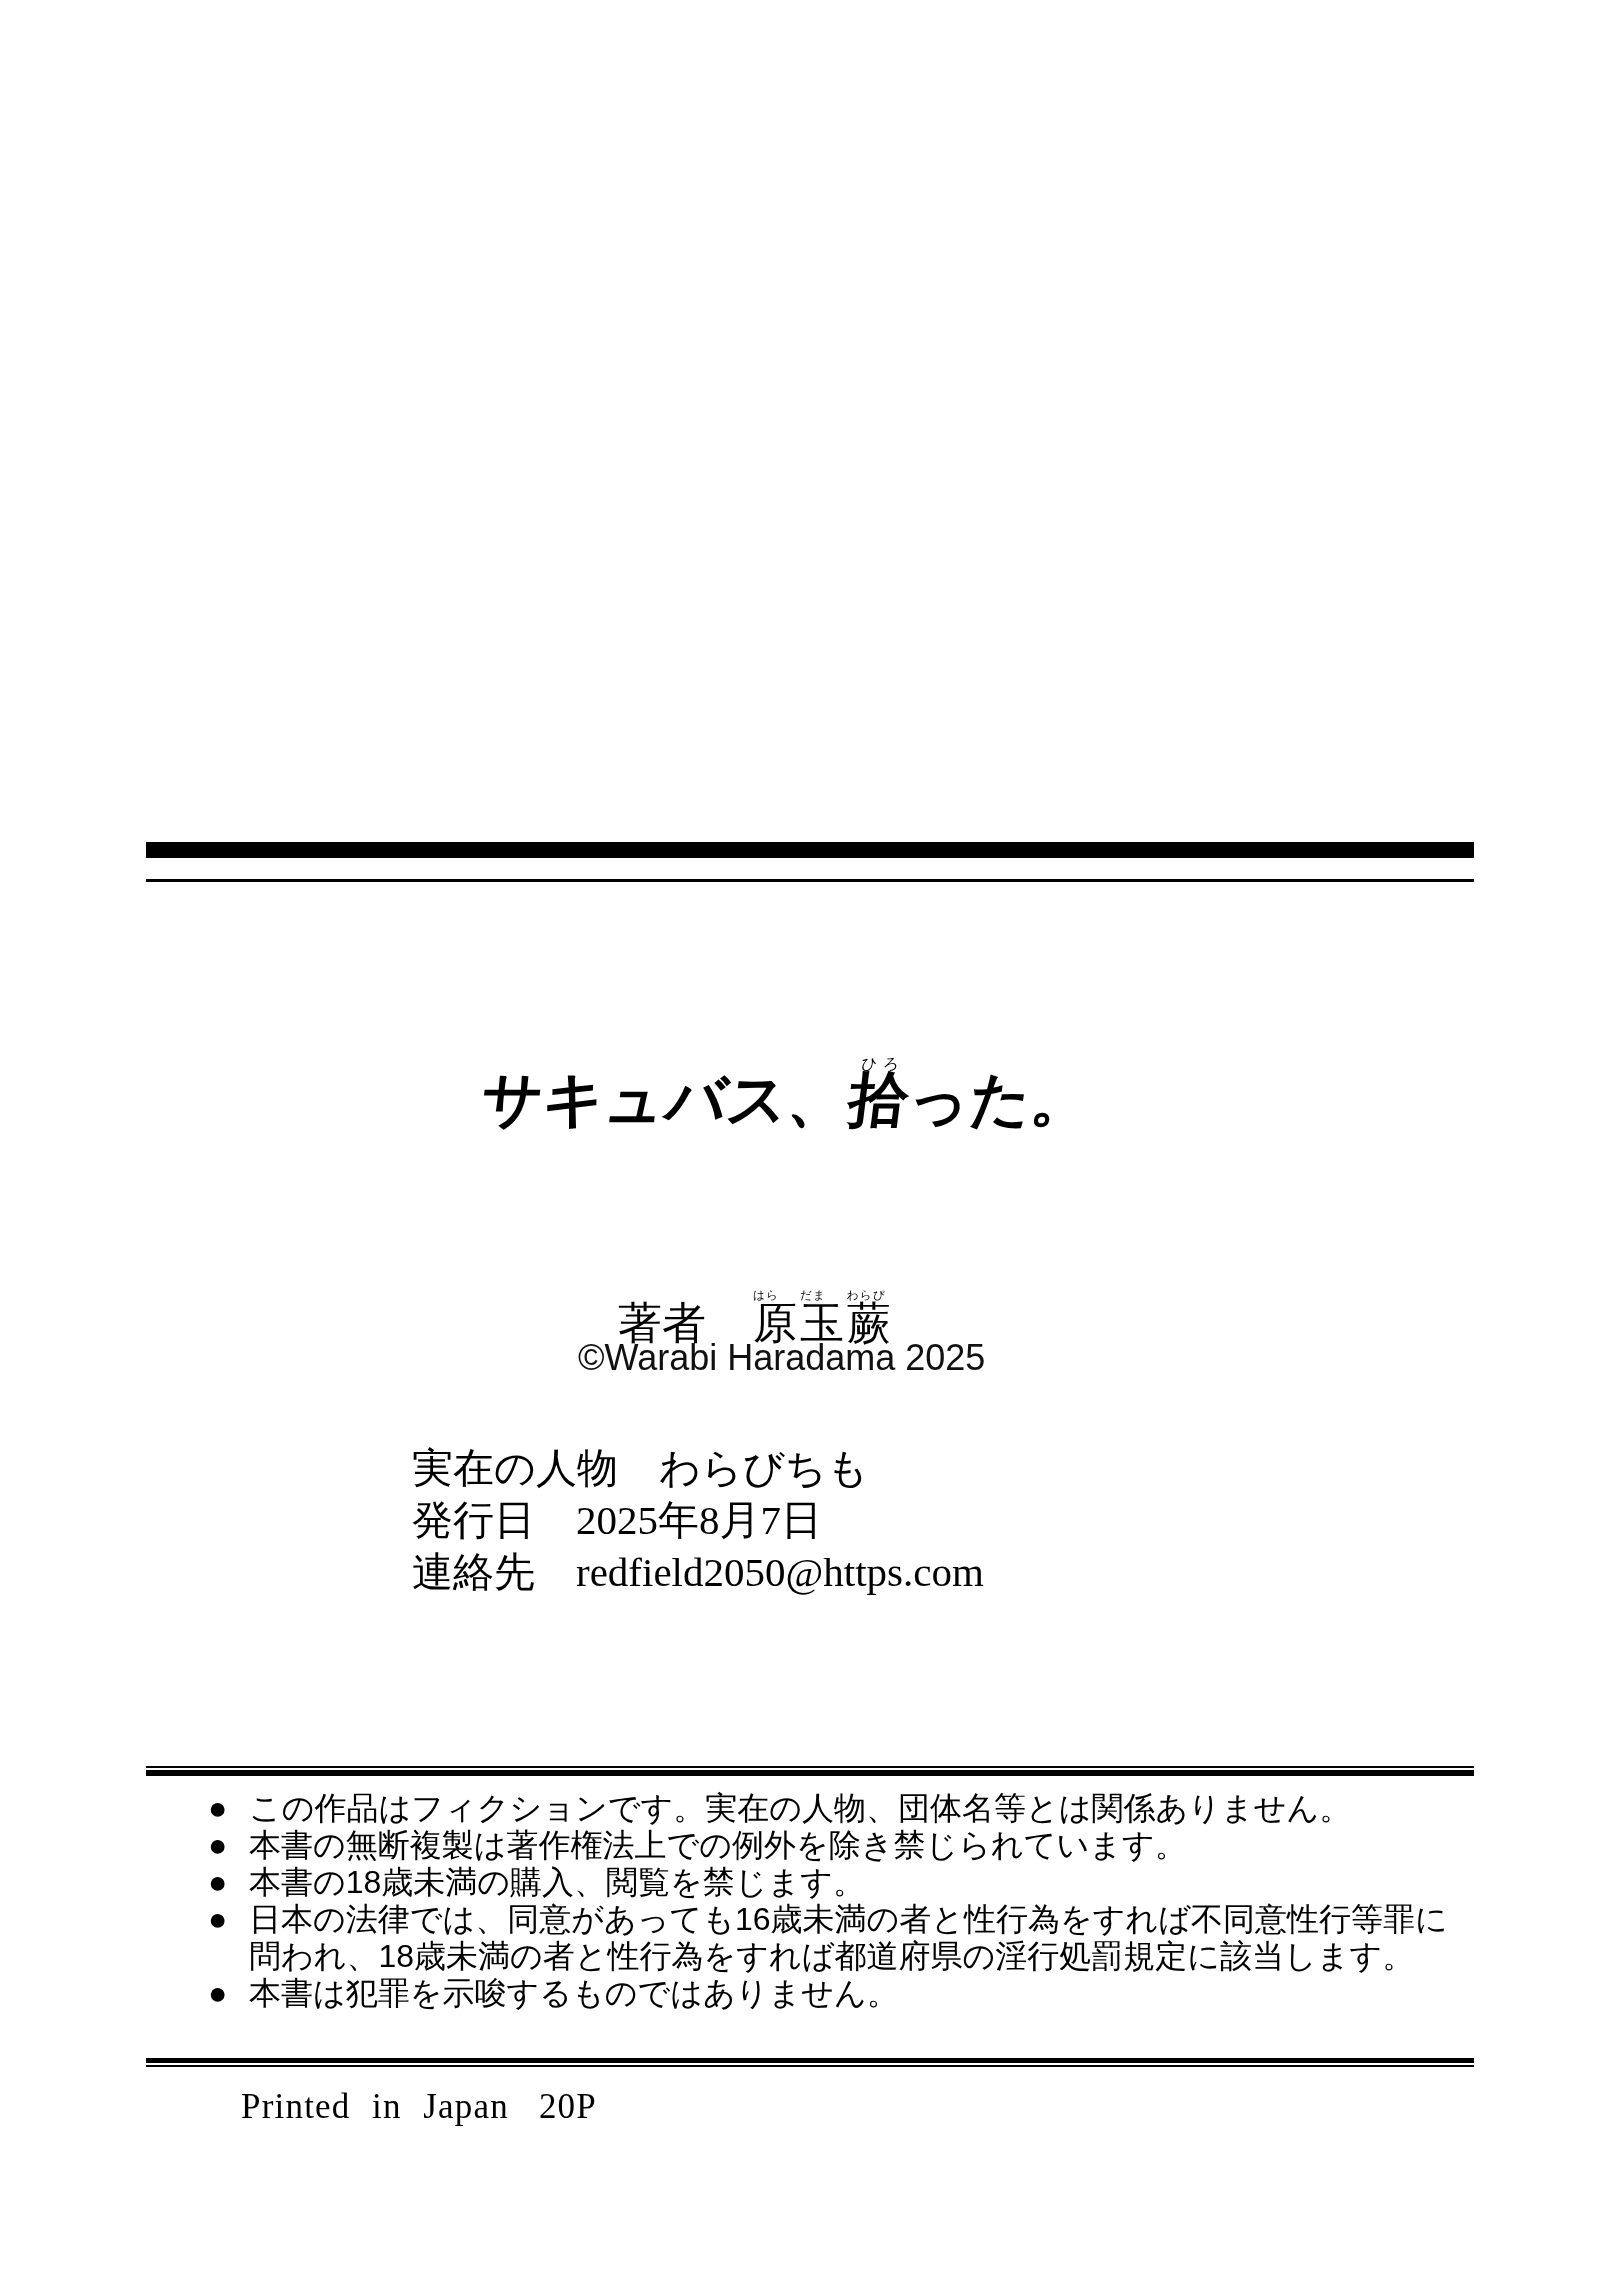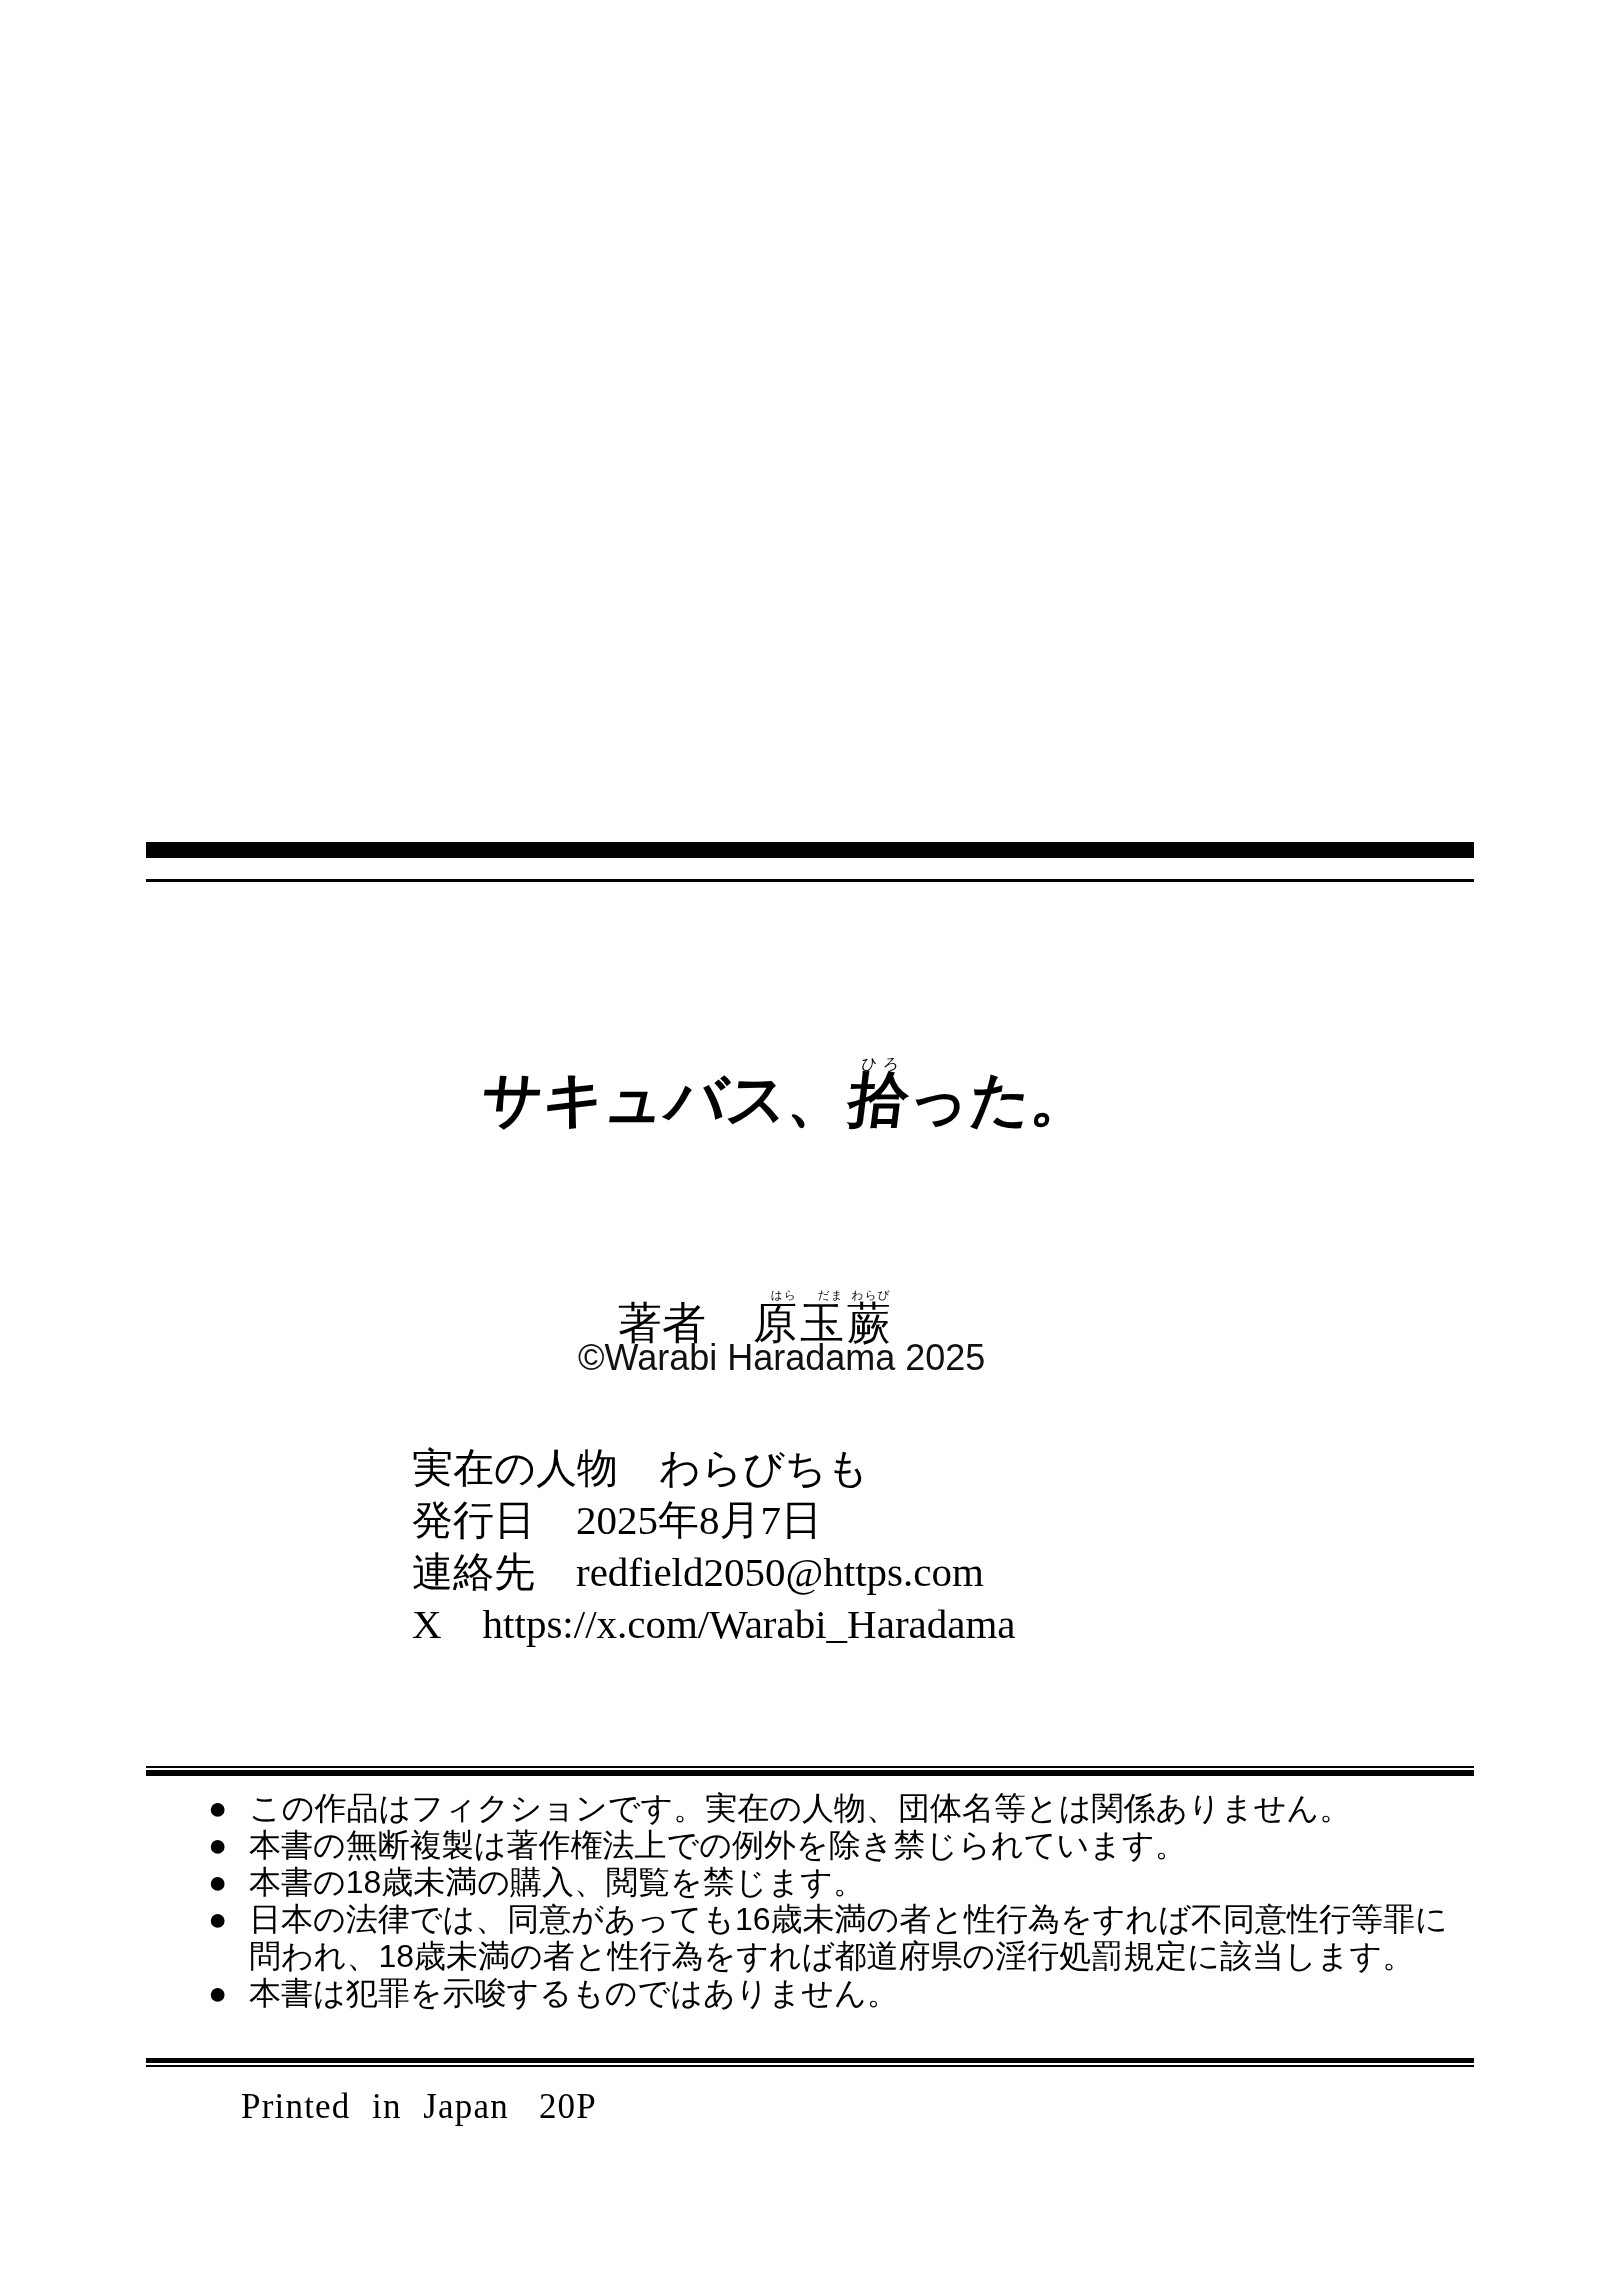--- a/index.html
+++ b/index.html
@@ -52,21 +52,21 @@
     font-family: "Liberation Serif", "DejaVu Serif", serif;
     font-size: 44px;
     line-height: 45px;
     white-space: nowrap;
   }
   .author .author-gap { display: inline-block; width: 47px; }
   .author ruby { margin-right: 2.9px; }
   .author rt {
     font-size: 11.6px;
     letter-spacing: 1.2px;
-    text-align: right;
+    text-align: left;
     font-weight: normal;
   }
 
   .copyright {
     left: 578px; top: 1342px;
     font-family: "Liberation Sans", "DejaVu Sans", sans-serif;
     font-size: 36px;
     line-height: 31px;
     color: #111;
     white-space: nowrap;
@@ -129,23 +129,20 @@
   <div class="abs pubinfo">
     <div>
       <span>実在の人物</span><span class="pub-value">わらびちも</span>
     </div>
     <div>
       <span>発行日</span><span class="pub-value">2025年8月7日</span>
     </div>
     <div>
       <span>連絡先</span><span class="pub-value">redfield2050@https.com</span>
     </div>
-    <div>
-      <span>X</span><span class="pub-value">https://x.com/Warabi_Haradama</span>
-    </div>
   </div>
 
   <div class="abs rule box-top-thin"></div>
   <div class="abs rule box-top-thick"></div>
   <div class="abs rule box-bottom-thick"></div>
   <div class="abs rule box-bottom-thin"></div>
 
   <div class="abs disclaimer">
     <div>
       <span class="bullet">●</span><span>この作品はフィクションです。実在の人物、団体名等とは関係ありません。</span>

